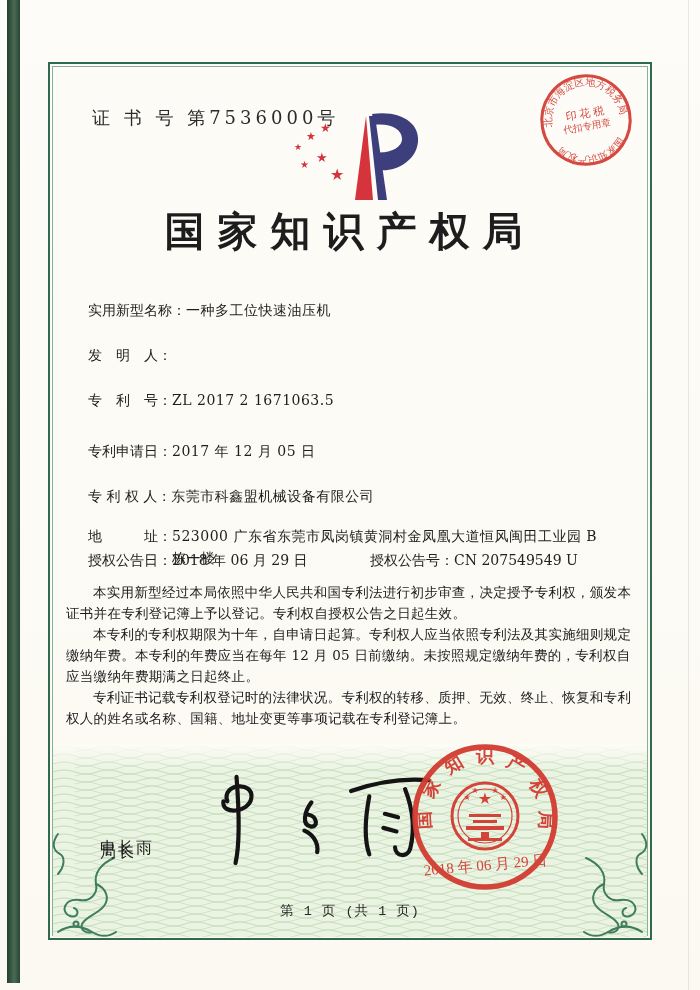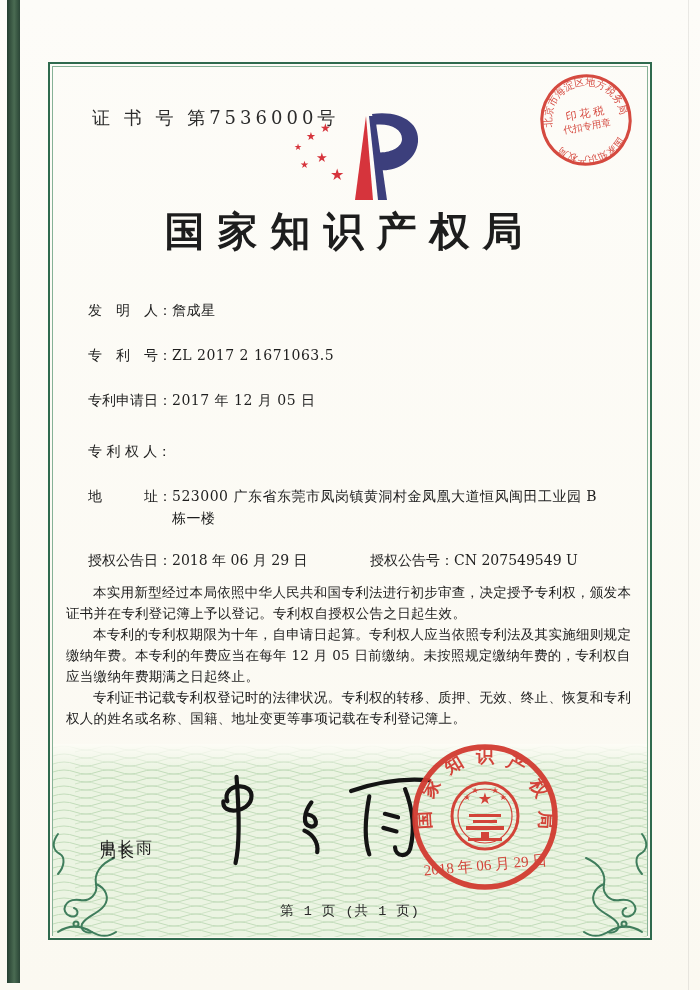--- a/index.html
+++ b/index.html
@@ -89,33 +89,37 @@
       <textPath href="#arcB" startOffset="50%" text-anchor="middle">国家知识产权局</textPath>
     </text>
     <text x="50" y="47" text-anchor="middle" fill="#d23b31" font-size="11.5" font-family="serif">印 花 税</text>
     <text x="50" y="60" text-anchor="middle" fill="#d23b31" font-size="10" font-family="serif">代扣专用章</text>
   </svg>
 
   <div class="title">国家知识产权局</div>
 
   <div class="fields">
     <div class="frow">
+      <span class="lab">实用新型名称：</span>
+      <span class="val">一种多工位快速油压机</span>
+    </div>
+    <div class="frow">
       <span class="lab">发　明　人：</span>
-      <span class="val">詹成星</span>
     </div>
     <div class="frow">
       <span class="lab">专　利　号：</span>
       <span class="val">ZL 2017 2 1671063.5</span>
     </div>
     <div class="frow">
       <span class="lab">专利申请日：</span>
       <span class="val">2017 年 12 月 05 日</span>
     </div>
     <div class="frow">
       <span class="lab">专 利 权 人：</span>
+      <span class="val">东莞市科鑫盟机械设备有限公司</span>
     </div>
     <div class="frow">
       <span class="lab">地　　　址：</span>
       <span class="val">523000 广东省东莞市凤岗镇黄洞村金凤凰大道恒风闽田工业园 B 栋一楼</span>
     </div>
   </div>
 
   <div class="grant">
     <span>授权公告日：</span><span>2018 年 06 月 29 日</span>
     <span class="g2">

